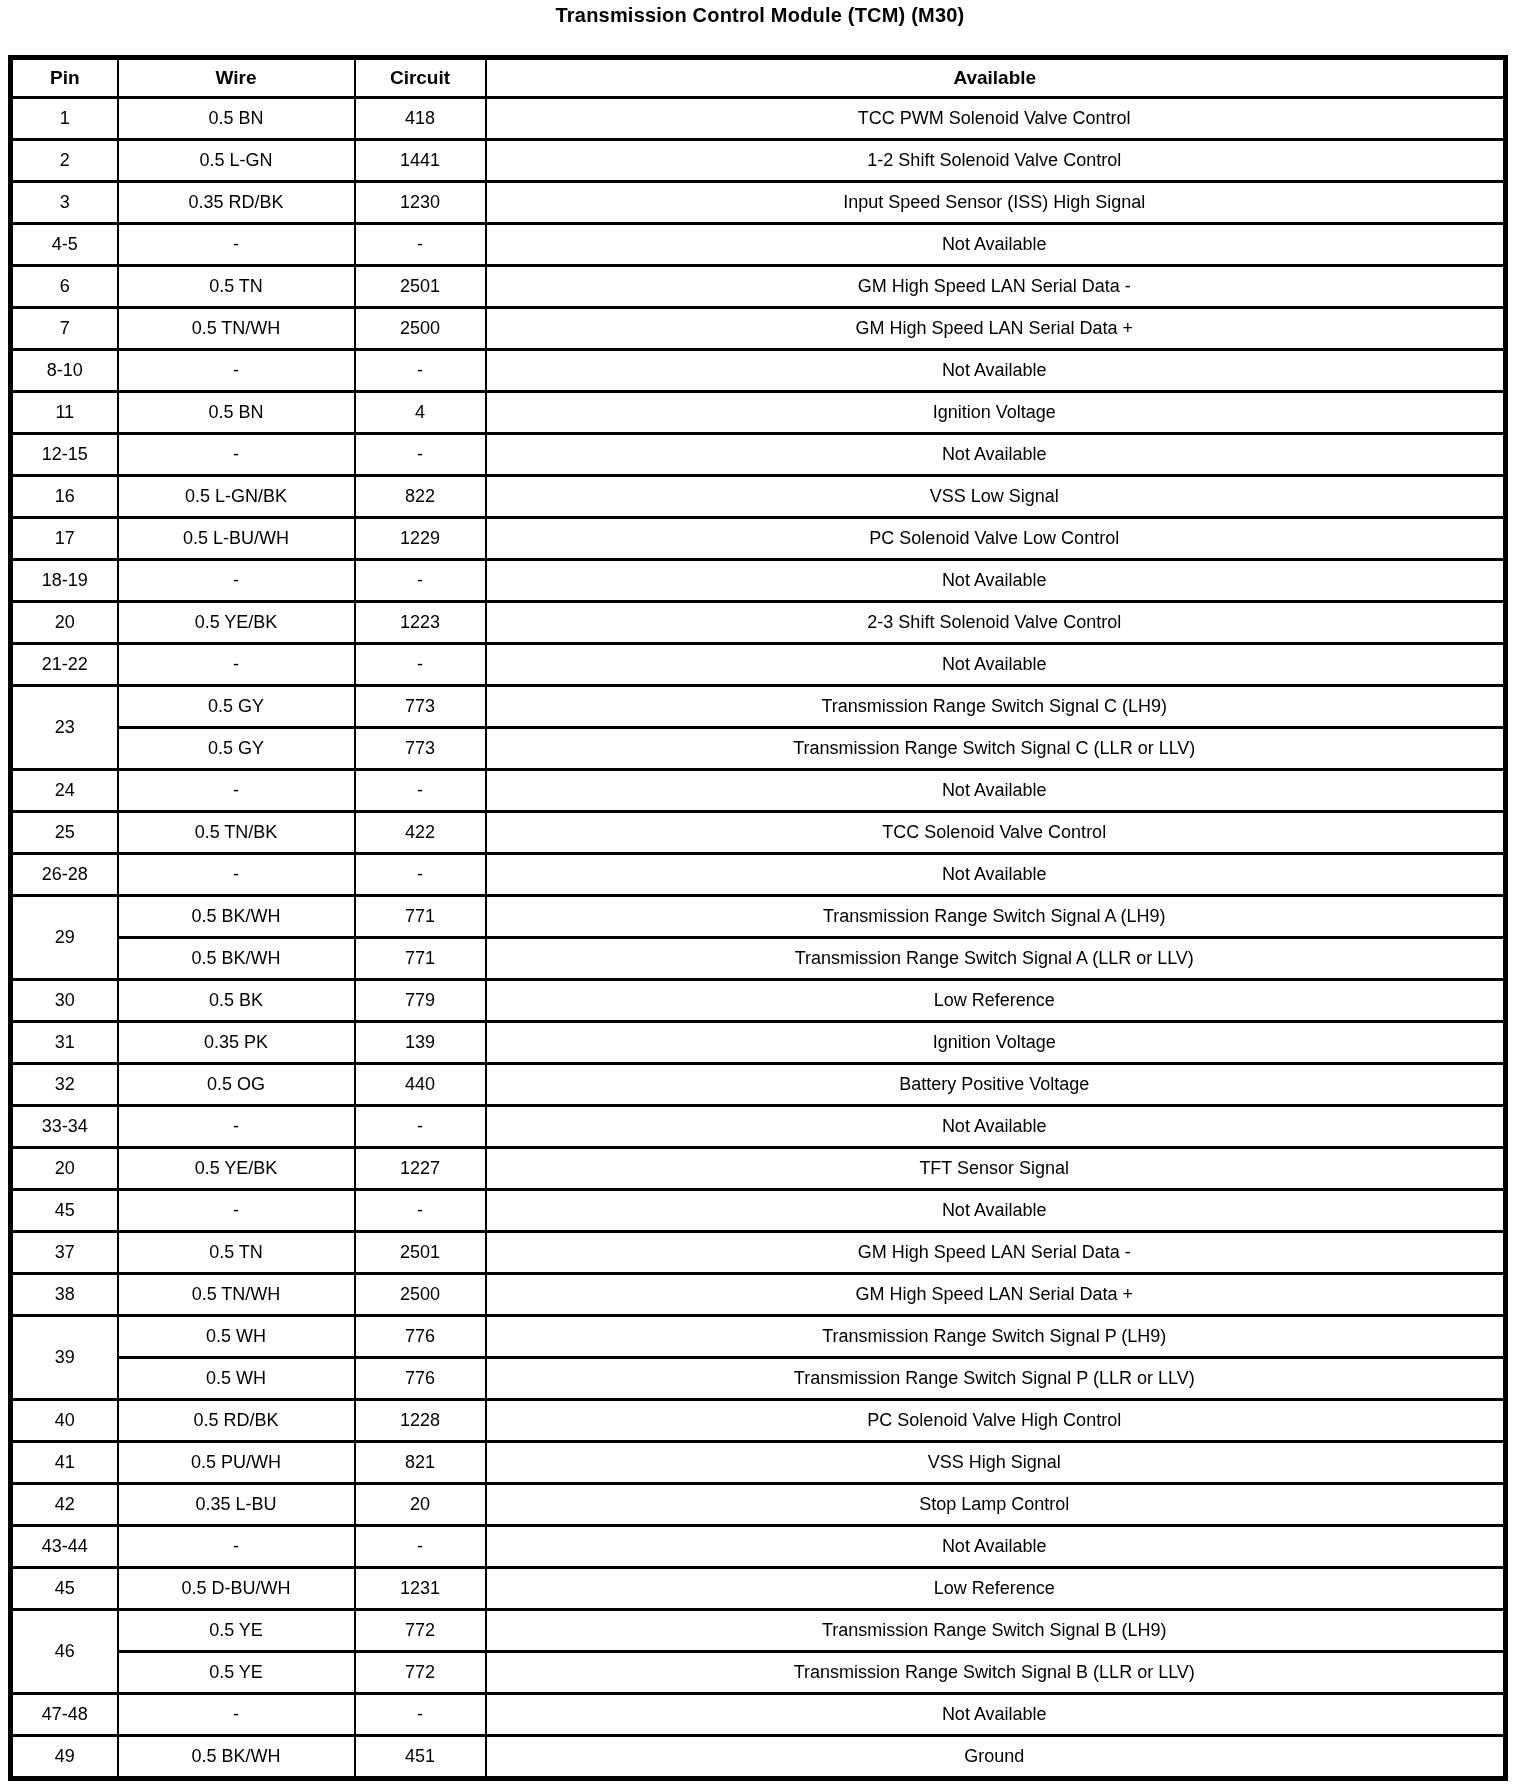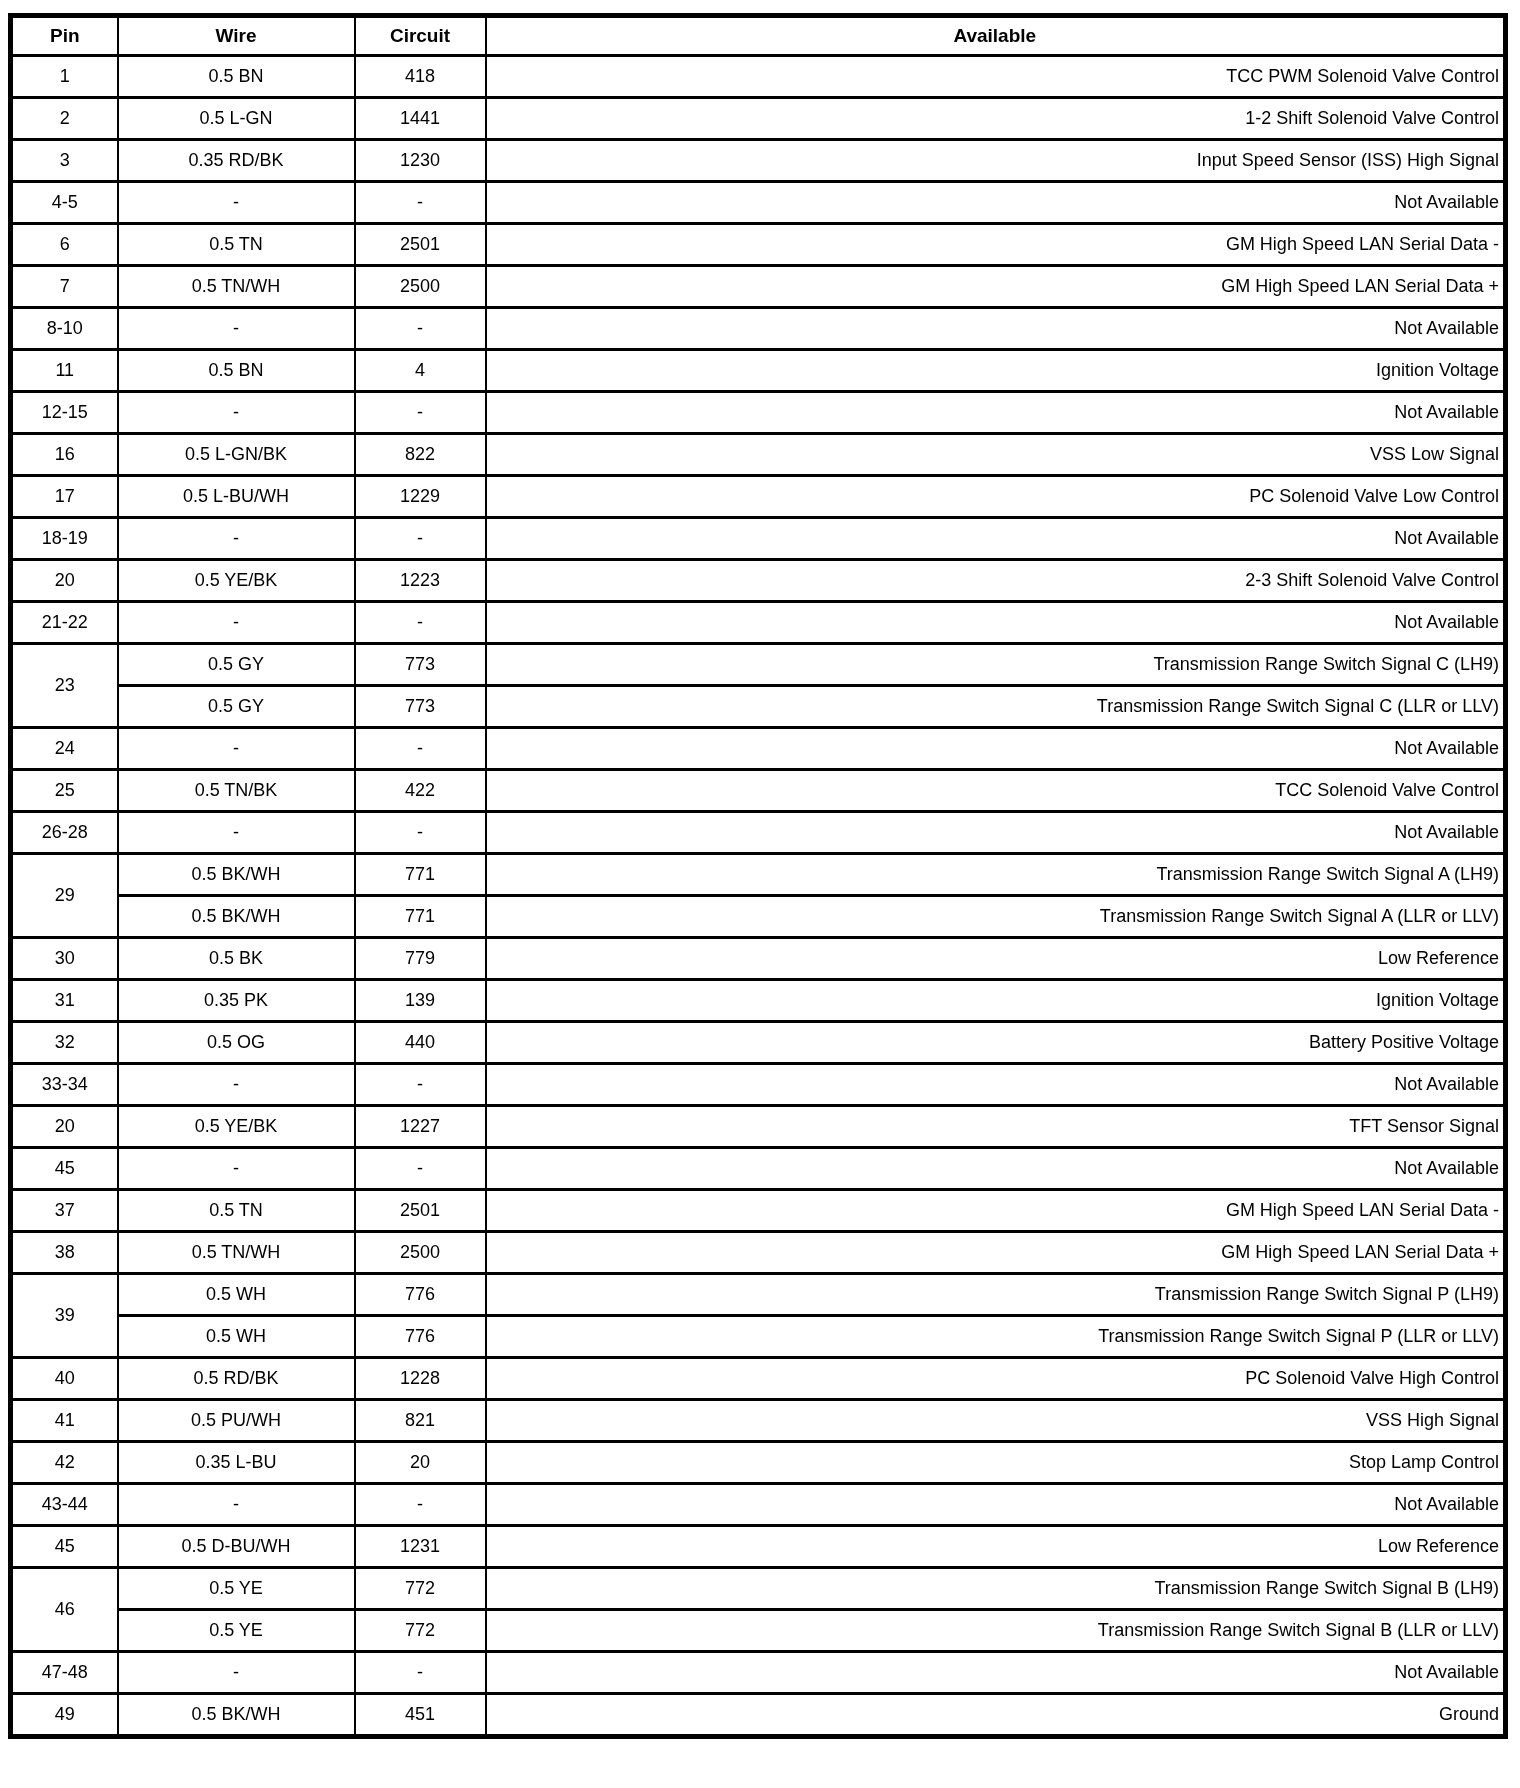--- a/index.html
+++ b/index.html
@@ -20,21 +20,21 @@
     font-weight: bold;
     font-size: 20px;
     line-height: 24px;
     padding-top: 3px;
     letter-spacing: 0.2px;
   }
   table.pinout {
     border-collapse: collapse;
     table-layout: fixed;
     width: 1500px;
-    margin: 13px 0 0 8px;
+    margin: 28px 0 0 8px;
     border: 5px solid #000;
   }
   col.c-pin     { width: 107px; }
   col.c-wire    { width: 237px; }
   col.c-circuit { width: 131px; }
   col.c-func    { width: auto;  }
   th, td {
     border-left: 2px solid #000;
     border-right: 2px solid #000;
     border-top: 3px solid #000;
@@ -46,29 +46,30 @@
   }
   th {
     height: 36px;
     font-size: 19px;
     font-weight: bold;
     text-align: center;
   }
   td { height: 39px; }
   td.pin, td.wire, td.circuit { text-align: center; }
   td.func {
-    text-align: right;
+    text-align: center;
     padding-left: 3px;
   }
   tr.sub > td { border-top: 1px solid #000; }
 </style>
 </head>
 <body>
 
 <div class="page">
+  <div class="title">Transmission Control Module (TCM) (M30)</div>
 
   <table class="pinout">
     <colgroup>
       <col class="c-pin">
       <col class="c-wire">
       <col class="c-circuit">
       <col class="c-func">
     </colgroup>
     <thead>
       <tr>

